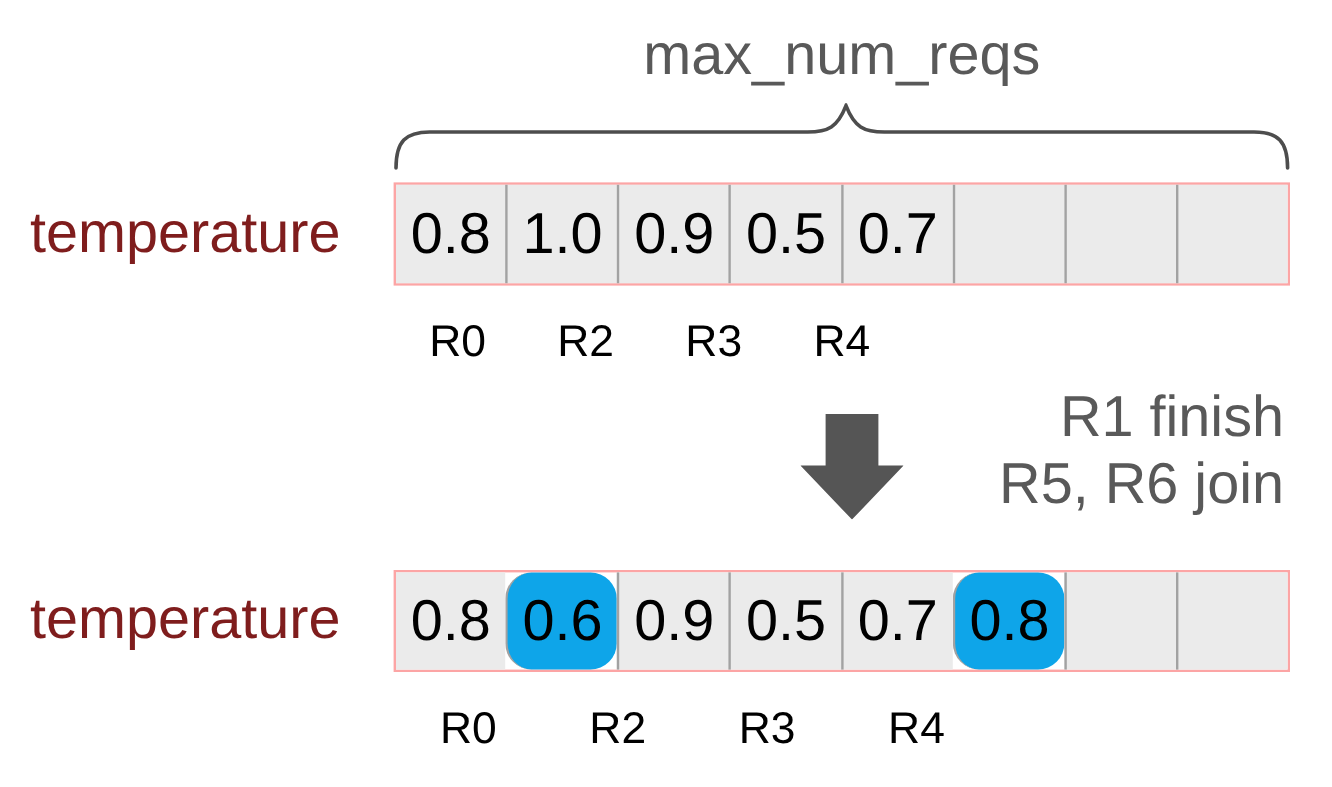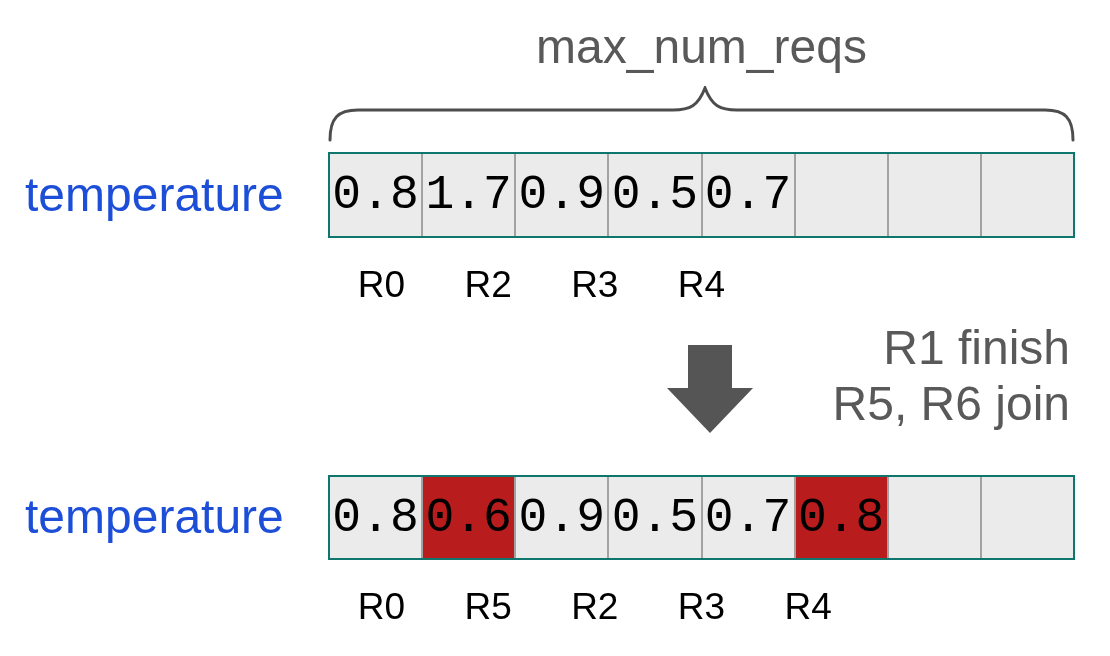--- a/index.html
+++ b/index.html
@@ -30,51 +30,50 @@
     width: 747px;
     height: 56px;
   }
   .row-label {
     position: absolute;
     left: 25px;
     width: 295px;
     height: 56px;
     line-height: 56px;
     font-size: 48px;
-    color: #1d4ed8;
+    color: #7f1d1d;
     white-space: nowrap;
   }
   .row-label.before { top: 167px; }
   .row-label.after  { top: 489px; }
   .array {
     position: absolute;
     left: 328px;
     width: 747px;
     height: 86px;
     display: flex;
     box-sizing: border-box;
-    border: 2px solid #0f766e;
-    font-family: Liberation Mono, monospace;
+    border: 2px solid #fca5a5;
   }
   .array.before { top: 152px; }
   .array.after  { top: 475px; height: 85px; }
   .cell {
     flex: 1 1 0;
     box-sizing: border-box;
     border-left: 2px solid #a2a2a2;
     background: #ebebeb;
     display: flex;
     align-items: center;
     justify-content: center;
     font-size: 48px;
     color: #000000;
     overflow: hidden;
   }
   .cell:first-child { border-left: none; }
-  .cell.hl { background: #b91c1c; }
+  .cell.hl { background: #0ea5e9; border-radius: 22px; }
   .labels-row {
     position: absolute;
     left: 328px;
     width: 747px;
     height: 50px;
     display: flex;
   }
   .labels-row.before { top: 260px; }
   .labels-row.after  { top: 582px; }
   .rlabel {
@@ -112,21 +111,21 @@
   <div class="title">max_num_reqs</div>
 
   <svg class="brace" viewBox="0 0 747 56" aria-hidden="true">
     <path d="M 2 54 C 2 32 10 24 30 24 L 345 24 C 362 24 370 20 377 2 C 384 20 392 24 409 24 L 717 24 C 737 24 745 32 745 54" fill="none" stroke="#4d4d4d" stroke-width="3" stroke-linecap="round"></path>
   </svg>
 
   <div class="row-label before">temperature</div>
 
   <div class="array before">
     <div class="cell">0.8</div>
-    <div class="cell">1.7</div>
+    <div class="cell">1.0</div>
     <div class="cell">0.9</div>
     <div class="cell">0.5</div>
     <div class="cell">0.7</div>
     <div class="cell"></div>
     <div class="cell"></div>
     <div class="cell"></div>
   </div>
 
   <div class="labels-row before">
     <div class="rlabel">R0</div>
@@ -155,21 +154,20 @@
     <div class="cell">0.9</div>
     <div class="cell">0.5</div>
     <div class="cell">0.7</div>
     <div class="cell hl">0.8</div>
     <div class="cell"></div>
     <div class="cell"></div>
   </div>
 
   <div class="labels-row after">
     <div class="rlabel">R0</div>
-    <div class="rlabel">R5</div>
     <div class="rlabel">R2</div>
     <div class="rlabel">R3</div>
     <div class="rlabel">R4</div>
     <div class="rlabel"></div>
     <div class="rlabel"></div>
   </div>
 
 </div>
 
 </body></html>

